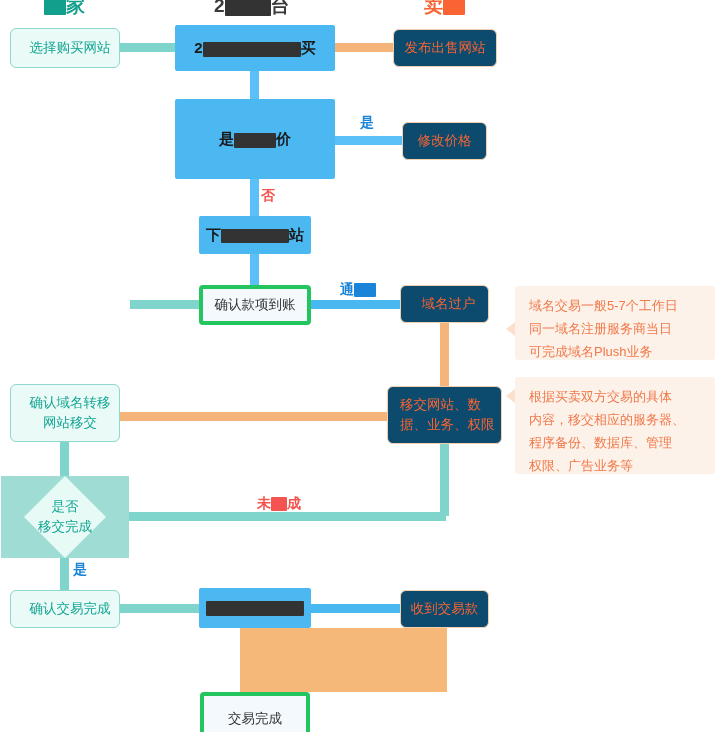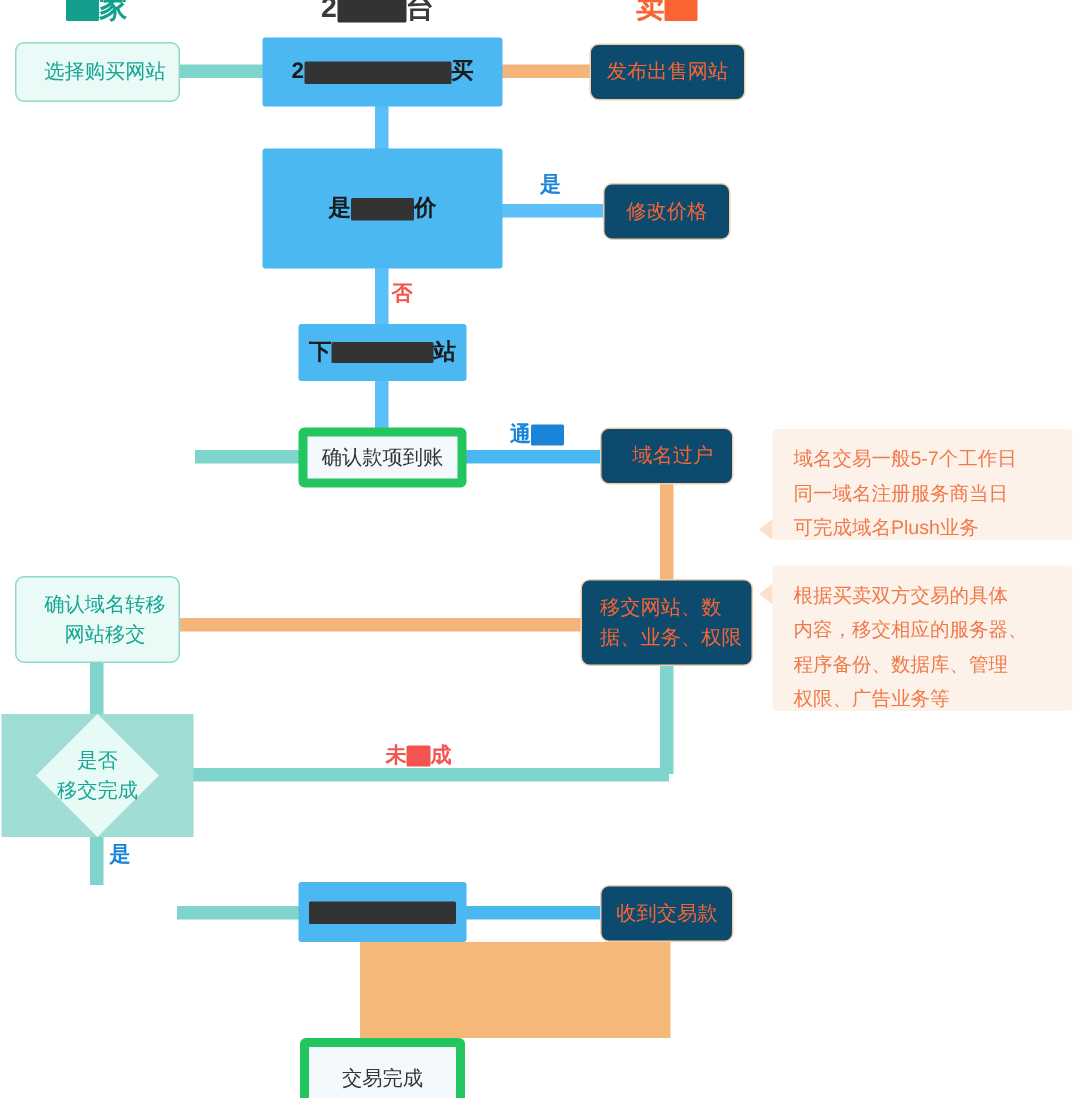--- a/index.html
+++ b/index.html
@@ -86,21 +86,21 @@
     background: #4cb8f2;
     color: #1a1a1a;
     border: none;
     border-radius: 2px;
     font-weight: bold;
     font-size: 15px;
   }
   
   .n-white-blue {
     background: #f4f9fd;
-    border: 6px solid #22c55e;
+    border: 4px solid #22c55e;
     color: #333333;
     border-radius: 4px;
   }
   
   .n-orange-block {
     background: #f6b878;
     border: none;
     border-radius: 0;
   }
 
@@ -239,21 +239,21 @@
   </div>
 
   <div class="abs edge-label lbl-blue" style="left:340px; top:281px;">
     <span>通</span><span class="redact redact-blue" style="width:22px;height:14px;"></span>
   </div>
 
   <div class="abs node n-orange" style="left:400px; top:285px; width:89px; height:38px;padding-left:14px;">
     <span>域名过户</span>
   </div>
 
-  <div class="abs" style="left:506px; top:286px; display:flex; align-items:flex-end;">
+  <div class="abs" style="left:506px; top:286px; display:flex; align-items:center;">
     <div class="note-arrow" style="margin-top:12px;"></div>
     <div class="node n-note" style="width:200px; height:74px; flex-direction:column;">
       <div>域名交易一般5-7个工作日</div>
       <div>同一域名注册服务商当日</div>
       <div>可完成域名Plush业务</div>
     </div>
   </div>
 
   <div class="abs node n-orange" style="left:387px; top:386px; width:115px; height:58px; padding-left:12px; justify-content:flex-start; text-align:left;">
     <span>移交网站、数据、业务、权限</span>
@@ -283,20 +283,23 @@
   </div>
 
   <div class="abs edge-label lbl-red" style="left:257px; top:495px;">
     <span>未</span><span class="redact redact-red" style="width:16px;height:14px;"></span><span>成</span>
   </div>
 
   <div class="abs edge-label lbl-blue" style="left:73px; top:561px;">
     <span>是</span>
   </div>
 
+  <div class="abs node n-teal" style="left:10px; top:590px; width:110px; height:38px;">
+    <span>确认交易完成</span>
+  </div>
 
   <div class="abs node n-blue" style="left:199px; top:588px; width:112px; height:40px;">
     <span class="redact" style="width:98px;height:15px;"></span>
   </div>
 
   <div class="abs node n-orange" style="left:400px; top:590px; width:89px; height:38px;">
     <span>收到交易款</span>
   </div>
 
   <div class="abs node n-white-blue" style="left:200px; top:692px; width:110px; height:53px;">

